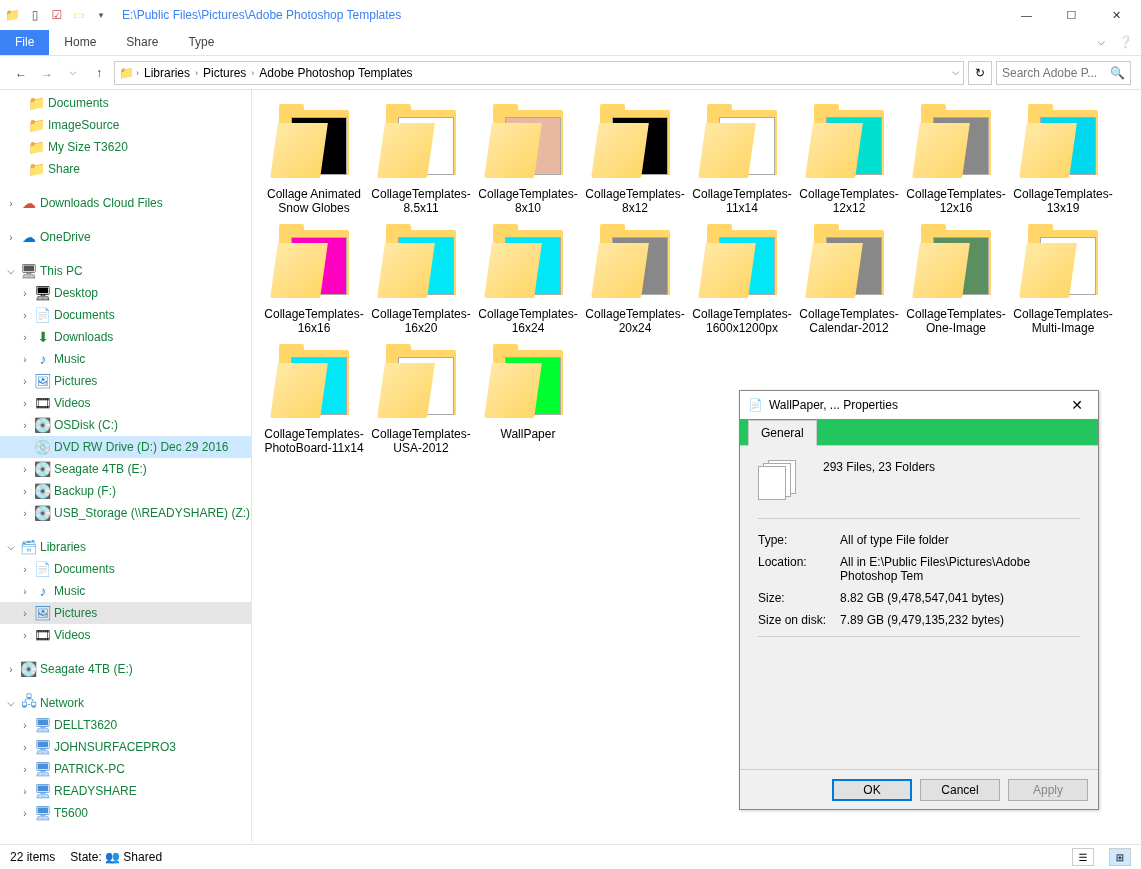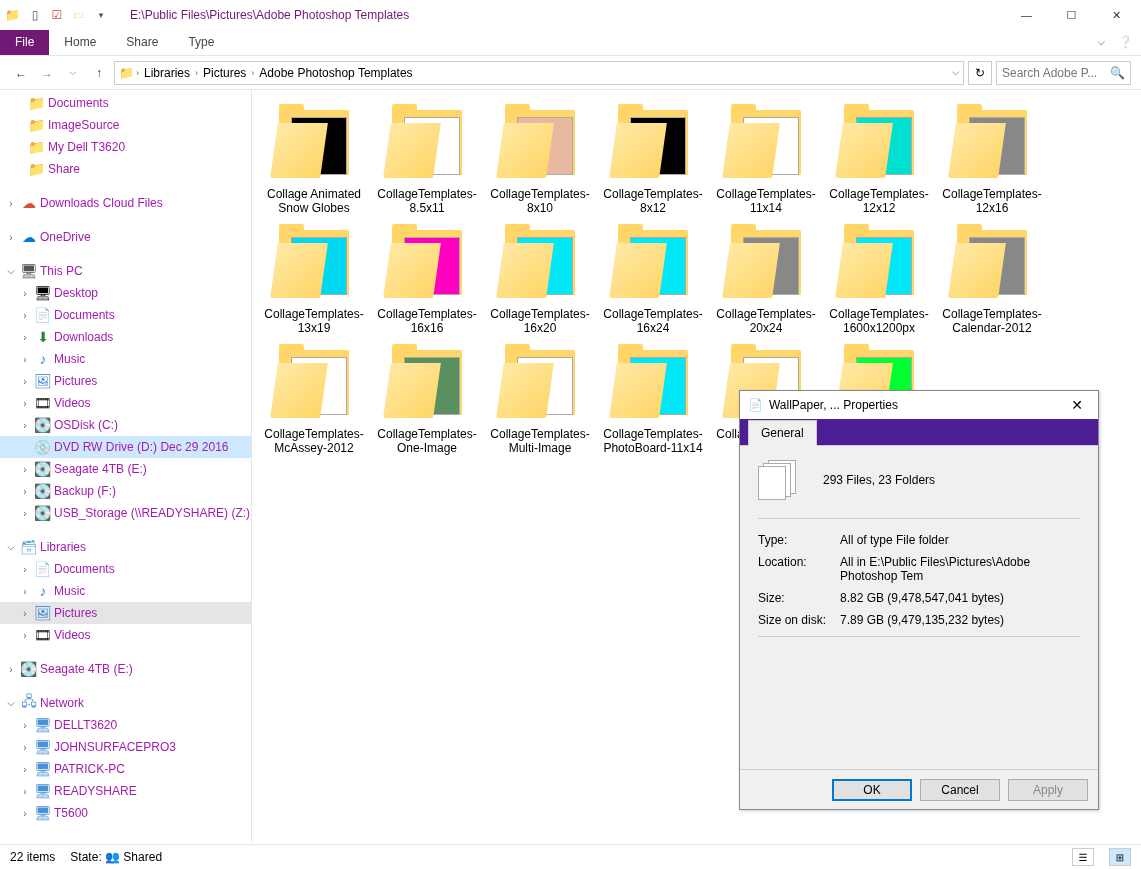--- a/index.html
+++ b/index.html
@@ -1,68 +1,68 @@
 <!DOCTYPE html>
 <html><head>
 <meta charset="utf-8">
 <style>
 *{margin:0;padding:0;box-sizing:border-box;font-family:"Segoe UI",Tahoma,sans-serif;font-size:12px}
 body{background:#fff;color:#000;width:1141px;height:869px;overflow:hidden;position:relative}
 .titlebar{display:flex;align-items:center;height:30px;padding:0 2px;background:#fff}
 .titlebar .qat{display:flex;align-items:center;gap:0}
 .titlebar .qat span{width:22px;height:22px;display:flex;align-items:center;justify-content:center;color:#555}
-.titlebar .title{margin-left:18px;color:#701a75;font-size:12px}
+.titlebar .title{margin-left:10px;color:#3b82f6;font-size:12px}
 .titlebar .sp{flex:1}
 .titlebar .winbtns{display:flex}
 .titlebar .winbtns span{width:45px;height:30px;display:flex;align-items:center;justify-content:center;color:#333;font-size:11px}
 .ribbon-tabs{display:flex;align-items:center;height:25px;border-bottom:1px solid #fff}
 .ribbon-tabs .tab{padding:0 15px;height:25px;display:flex;align-items:center;color:#444}
-.ribbon-tabs .tab.file{background:#701a75;color:#fff}
+.ribbon-tabs .tab.file{background:#3b82f6;color:#fff}
 .ribbon-tabs .sp{flex:1}
 .ribbon-tabs .help{width:30px;display:flex;align-items:center;justify-content:center;color:#1979ca}
 .nav{display:flex;align-items:center;height:35px;padding:5px 10px;gap:4px;border-top:1px solid #e5e5e5;border-bottom:1px solid #e5e5e5}
 .nav .arrow{width:22px;height:22px;display:flex;align-items:center;justify-content:center;color:#888}
 .nav .arrow.active{color:#333}
 .nav .addr{flex:1;height:24px;border:1px solid #ccc;display:flex;align-items:center;padding:0 4px;gap:2px}
 .nav .addr .seg{padding:0 3px;color:#000}
 .nav .addr .chev{color:#666;font-size:9px}
 .nav .addr .sp{flex:1}
 .nav .refresh{width:24px;height:24px;border:1px solid #ccc;display:flex;align-items:center;justify-content:center}
 .nav .search{width:135px;height:24px;border:1px solid #ccc;display:flex;align-items:center;padding:0 5px;color:#777}
 .body{display:flex;height:752px;overflow:hidden}
 .tree{width:252px;border-right:1px solid #e5e5e5;overflow-y:auto;overflow-x:hidden;padding-top:2px;position:relative}
 .tree::-webkit-scrollbar{width:17px}
 .tree::-webkit-scrollbar-thumb{background:#c1c1c1}
 .node{display:flex;align-items:center;height:22px;padding-left:4px;gap:2px;white-space:nowrap}
 .node.sel{background:#cde8ff}
 .node .exp{width:14px;text-align:center;color:#666;font-size:10px;cursor:pointer}
 .node .exp.empty{visibility:hidden}
 .node .icon{width:18px;height:18px;display:flex;align-items:center;justify-content:center;font-size:14px}
-.node .label{color:#a21caf}
+.node .label{color:#15803d}
 .sep{height:12px}
-.content{flex:1;padding:15px 10px;display:flex;flex-wrap:wrap;align-content:flex-start;gap:10px 9px;overflow:hidden}
+.content{flex:1;padding:15px 10px;display:flex;flex-wrap:wrap;align-content:flex-start;gap:10px 3px;overflow:hidden}
 .item{width:104px;display:flex;flex-direction:column;align-items:center;text-align:center}
 .item .thumb{width:90px;height:80px;position:relative;margin-bottom:2px}
 .item .folder-back{position:absolute;left:10px;top:5px;width:70px;height:65px;background:#ffd667;border-radius:2px 2px 0 0}
 .item .folder-back:before{content:"";position:absolute;left:0;top:-6px;width:25px;height:8px;background:#ffd667;border-radius:2px 2px 0 0}
 .item .page{position:absolute;left:22px;top:12px;width:56px;height:58px;background:#fff;border:1px solid #aaa}
 .item .folder-front{position:absolute;left:5px;top:18px;width:50px;height:55px;background:linear-gradient(135deg,#ffe9a6 0%,#ffd667 100%);transform:skewX(-8deg);border-radius:0 0 2px 2px}
 .item .name{font-size:12px;line-height:14px;color:#000;word-break:break-word;padding:0 2px}
 .statusbar{position:absolute;bottom:0;left:0;right:0;height:25px;border-top:1px solid #e5e5e5;display:flex;align-items:center;padding:0 10px;gap:15px;background:#fff}
 .statusbar .sp{flex:1}
 .statusbar .view-btn{width:22px;height:18px;border:1px solid #ccc;display:flex;align-items:center;justify-content:center;font-size:10px}
 .dialog{position:absolute;top:390px;left:739px;width:360px;height:420px;background:#f0f0f0;border:1px solid #888;box-shadow:1px 1px 3px rgba(0,0,0,0.2);z-index:100}
 .dialog .dtitle{display:flex;align-items:center;height:28px;padding:0 8px;background:#fff}
 .dialog .dtitle .icon{margin-right:6px;color:#888}
 .dialog .dtitle .sp{flex:1}
 .dialog .dtitle .close{width:26px;height:20px;display:flex;align-items:center;justify-content:center;font-size:14px}
-.dialog .tabs{display:flex;padding:0 8px;background:#4c1d95;border-bottom:1px solid #ccc}
+.dialog .tabs{display:flex;padding:0 8px;background:#22c55e;border-bottom:1px solid #ccc}
 .dialog .tabs .dtab{padding:5px 12px;border:1px solid #ccc;border-bottom:1px solid #f0f0f0;background:#f0f0f0;position:relative;top:1px}
 .dialog .dbody{padding:14px 18px}
-.dialog .info-row{display:flex;align-items:center;margin-bottom:18px}
+.dialog .info-row{display:flex;align-items:flex-start;margin-bottom:18px}
 .dialog .info-row .stack{width:45px;height:40px;position:relative;margin-right:20px}
 .dialog .info-row .stack div{position:absolute;width:28px;height:34px;border:1px solid #aaa;background:#fff}
 .dialog .info-row .stack div:nth-child(1){left:10px;top:0}
 .dialog .info-row .stack div:nth-child(2){left:5px;top:3px}
 .dialog .info-row .stack div:nth-child(3){left:0;top:6px}
 .dialog hr{border:none;border-top:1px solid #ccc;margin:5px 0 10px}
 .dialog .prop{display:flex;padding:4px 0}
 .dialog .prop .k{width:82px}
 .dialog .prop .v{flex:1}
 .dialog .attr-row{display:flex;padding-top:6px}
@@ -142,21 +142,21 @@
     <div class="node" style="padding-left:28px">
         <span class="icon ic-folder">📁</span>
         <span class="label">Documents</span>
       </div>
     <div class="node" style="padding-left:28px">
         <span class="icon ic-folder">📁</span>
         <span class="label">ImageSource</span>
       </div>
     <div class="node" style="padding-left:28px">
         <span class="icon ic-folder">📁</span>
-        <span class="label">My Dell T3620</span>
+        <span class="label">My Size T3620</span>
       </div>
     <div class="node" style="padding-left:28px">
         <span class="icon ic-folder">📁</span>
         <span class="label">Share</span>
       </div>
     <div class="sep"></div>
     <div class="node">
         <span class="exp">›</span>
         <span class="icon" style="color:#d85040">☁</span>
         <span class="label">Downloads Cloud Files</span>
@@ -398,28 +398,20 @@
         </div>
         <div class="name">CollageTemplates-1600x1200px</div>
       </div>
       <div class="item">
         <div class="thumb">
           <div class="folder-back"></div>
           <div class="page" style="background:#888"></div>
           <div class="folder-front"></div>
         </div>
         <div class="name">CollageTemplates-Calendar-2012</div>
-      </div>
-      <div class="item">
-        <div class="thumb">
-          <div class="folder-back"></div>
-          <div class="page" style="background:#fff"></div>
-          <div class="folder-front"></div>
-        </div>
-        <div class="name">CollageTemplates-McAssey-2012</div>
       </div>
       <div class="item">
         <div class="thumb">
           <div class="folder-back"></div>
           <div class="page" style="background:#5a9060"></div>
           <div class="folder-front"></div>
         </div>
         <div class="name">CollageTemplates-One-Image</div>
       </div>
       <div class="item">

